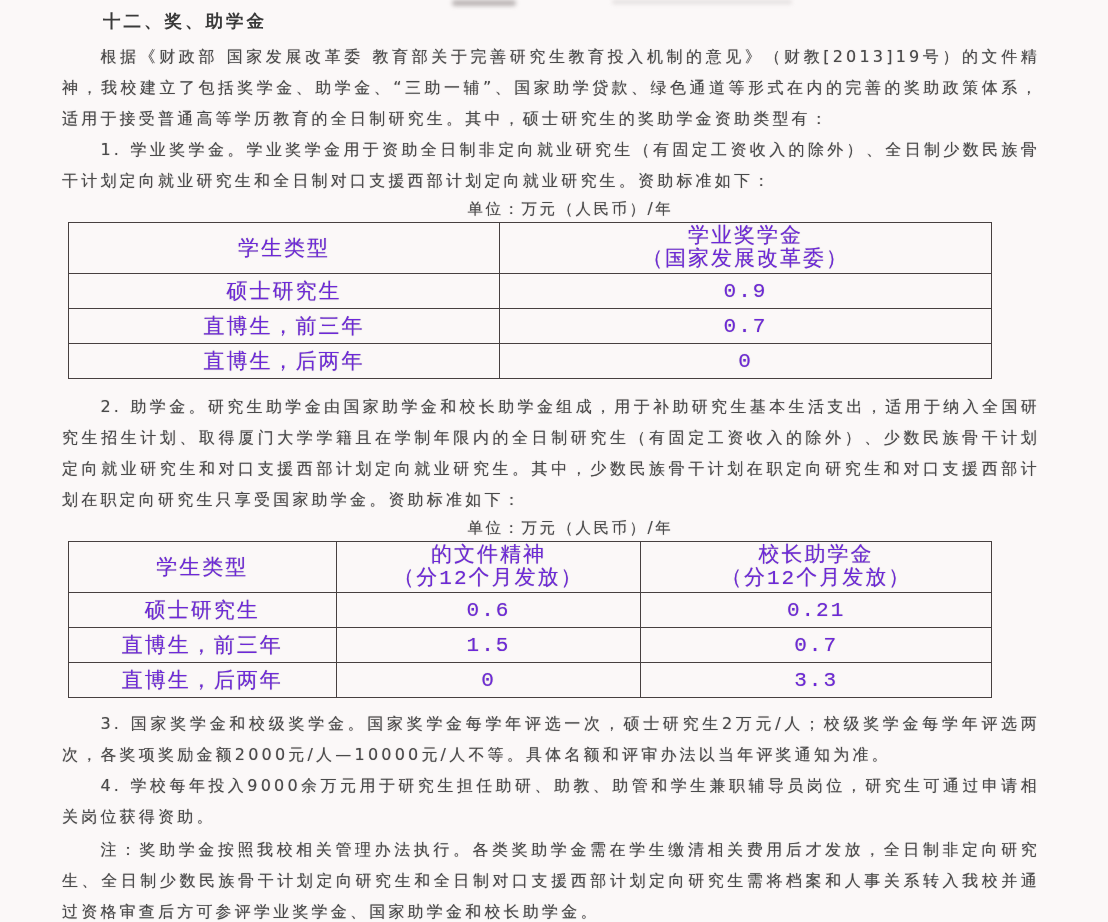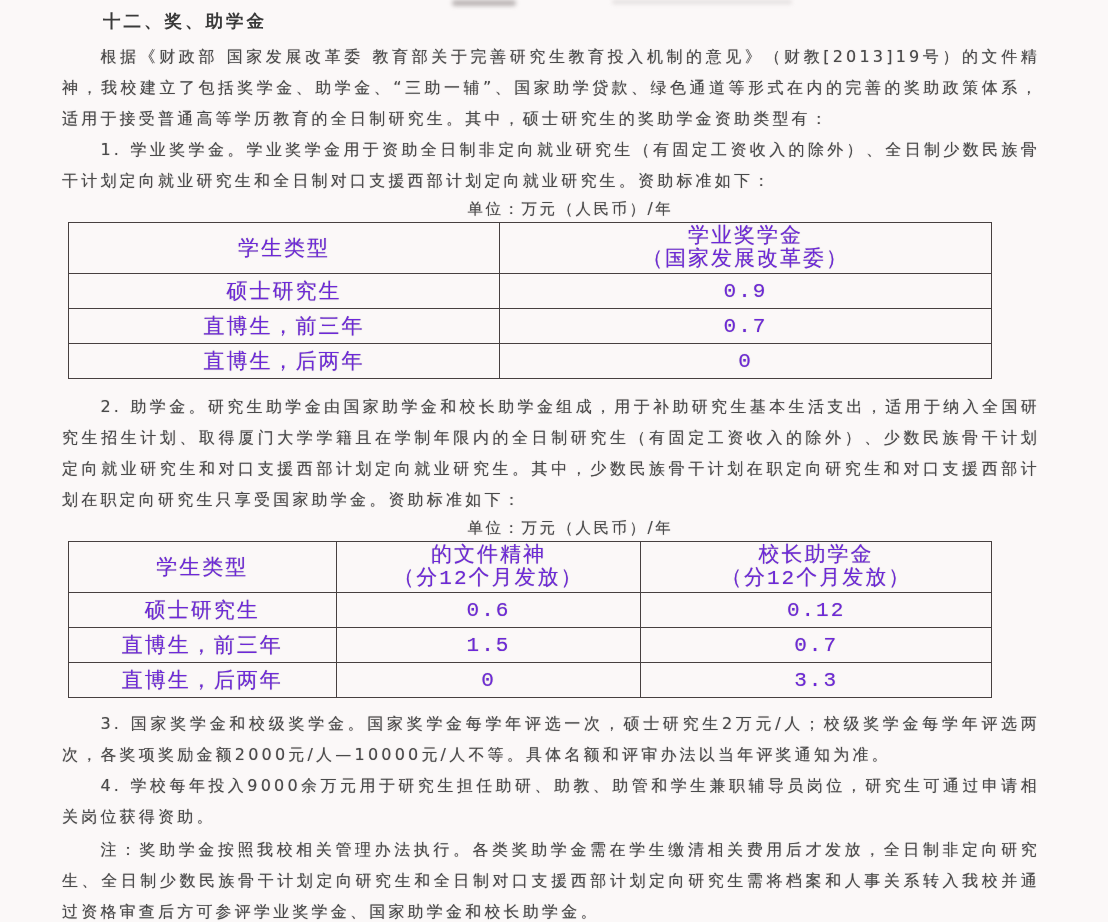--- a/index.html
+++ b/index.html
@@ -152,21 +152,21 @@
         <th>
           <div class="th-stack">校长助学金</div>
           <div class="th-stack">（分12个月发放）</div>
         </th>
       </tr>
     </thead>
     <tbody>
       <tr>
         <td>硕士研究生</td>
         <td>0.6</td>
-        <td>0.12</td>
+        <td>0.21</td>
       </tr>
       <tr>
         <td>直博生，前三年</td>
         <td>1.5</td>
         <td>0.7</td>
       </tr>
       <tr>
         <td>直博生，后两年</td>
         <td>0</td>
         <td>3.3</td>

